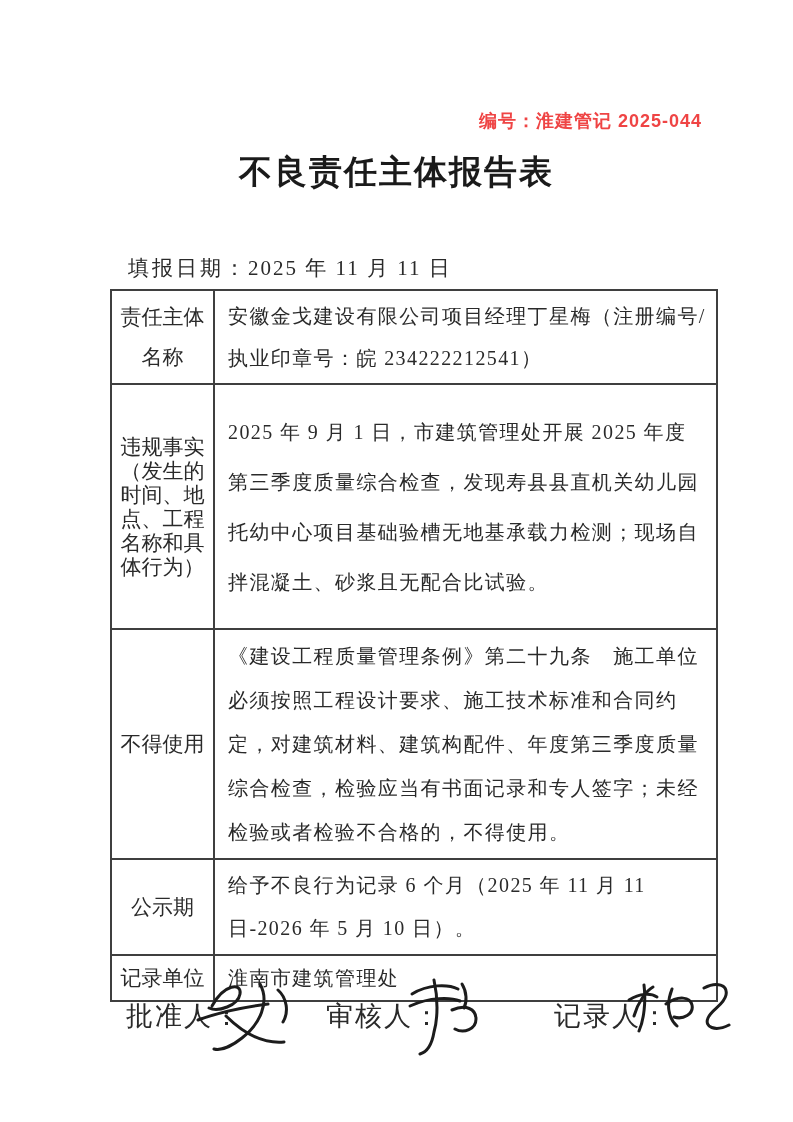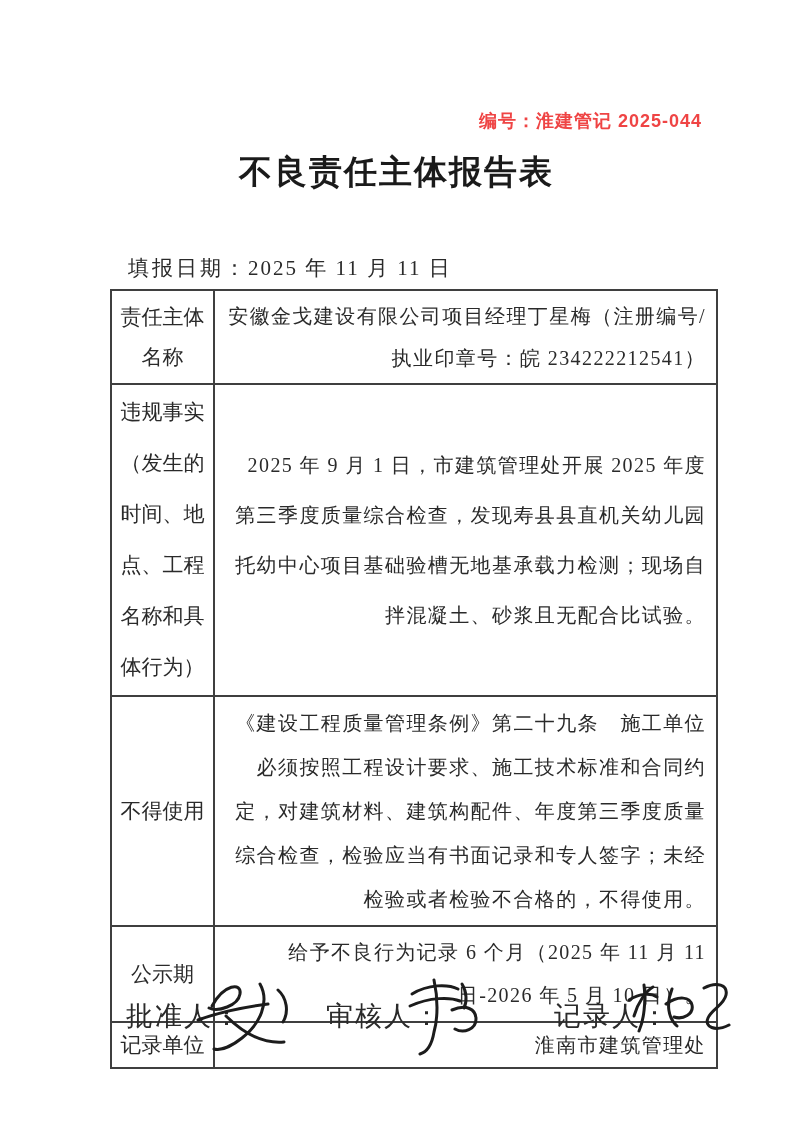--- a/index.html
+++ b/index.html
@@ -68,26 +68,25 @@
     line-height: 40px;
     white-space: pre-line;
     padding: 2px 4px;
     color: #2a2a2a;
   }
   table.report-table td {
     padding: 4px 10px 4px 13px;
     font-size: 20px;
     letter-spacing: 1.4px;
     color: #2a2a2a;
-    text-align: right;
   }
   tr.row-subject    { height: 86px; }
   tr.row-subject td { line-height: 42px; }
   tr.row-violation    { height: 245px; }
-  tr.row-violation th { line-height: 51px; }
+  tr.row-violation th { line-height: 24px; }
   tr.row-violation td { line-height: 50px; }
   tr.row-basis    { height: 224px; }
   tr.row-basis td { line-height: 44px; }
   tr.row-publicity    { height: 95px; }
   tr.row-publicity td { line-height: 43px; }
   tr.row-recorder-unit    { height: 45px; }
   tr.row-recorder-unit td { line-height: 24px; }
 
   .signature-row {
     position: absolute;

